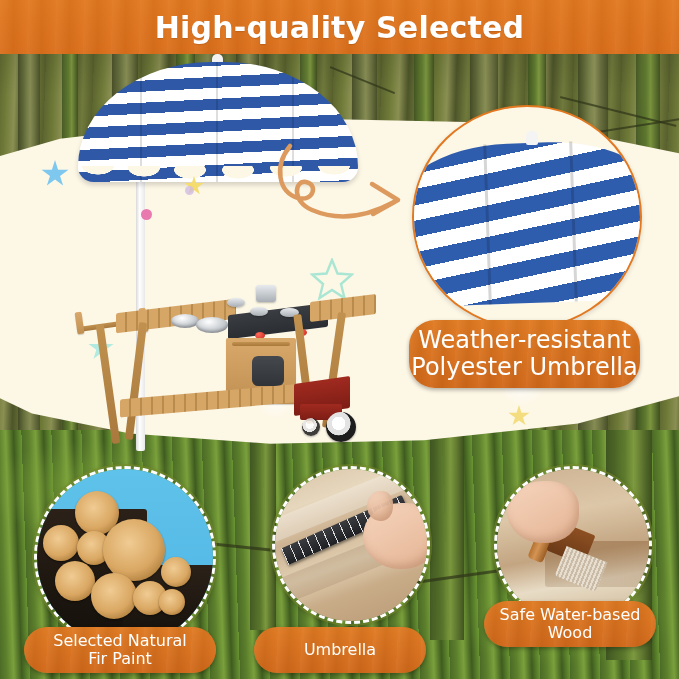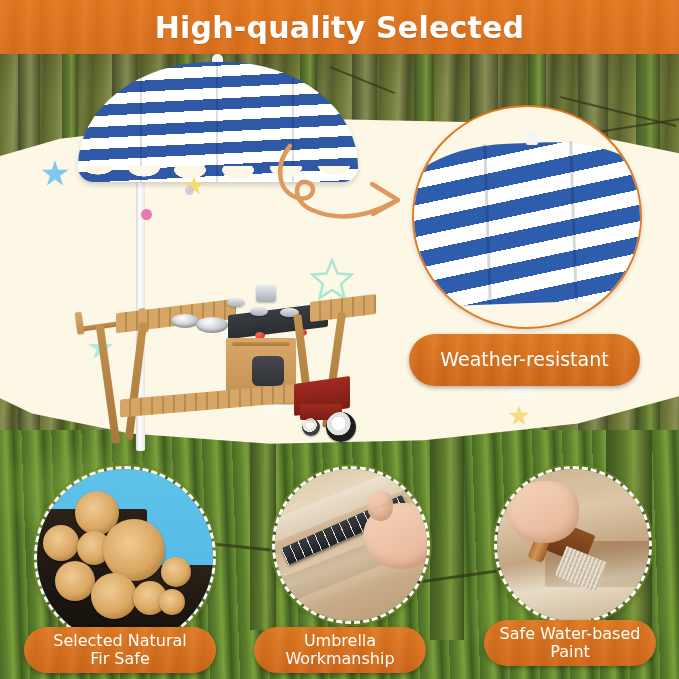--- a/index.html
+++ b/index.html
@@ -130,25 +130,25 @@
       repeating-linear-gradient(93deg,rgba(255,255,255,.05) 0px,rgba(0,0,0,.05) 12px,rgba(255,255,255,.02) 24px),
       linear-gradient(180deg,#e07a22 0%,#d2691a 100%);
     border-radius:26px;
     color:#fff;
     display:flex;align-items:center;justify-content:center;
     text-align:center;line-height:1.12;
     box-shadow:0 2px 4px rgba(0,0,0,.3);
     font-family:"DejaVu Sans", sans-serif;
   }
   .pill span{display:block;}
-  .pill-umbrella{left:409px;top:334px;width:231px;height:52px;font-size:19px;}
+  .pill-umbrella{left:409px;top:320px;width:231px;height:68px;font-size:24px;}
   .pill-bottom{height:46px;font-size:16px;}
   .pill-wood{left:24px;top:627px;width:192px;}
   .pill-work{left:254px;top:627px;width:172px;}
-  .pill-paint{left:484px;top:620px;width:172px;align-items:center;}
+  .pill-paint{left:484px;top:601px;width:172px;align-items:center;}
 
   
   .circle{
     position:absolute;border-radius:50%;overflow:hidden;
     border:3px dashed #ffffff;
     box-shadow:0 0 0 2px rgba(120,140,40,.55), 0 2px 6px rgba(0,0,0,.3);
   }
   .c-logs{left:34px;top:466px;width:176px;height:176px;}
   .c-work{left:272px;top:466px;width:152px;height:152px;}
   .c-paint{left:494px;top:466px;width:152px;height:152px;}
@@ -282,20 +282,21 @@
     <div class="detail-fabric">
       <div class="detail-fold" style="left:96px;"></div>
       <div class="detail-fold" style="left:182px;"></div>
     </div>
     <div class="detail-finial"></div>
   </div>
 
   <div class="pill pill-umbrella">
     <div>
       <span>Weather-resistant</span>
+      <span>Polyester Umbrella</span>
     </div>
   </div>
 
   <div class="circle c-logs">
     <div class="sky"></div>
     <div class="logbody" style="left:-10px;top:40px;width:120px;height:130px;"></div>
     <div class="logbody" style="left:86px;top:96px;width:110px;height:80px;"></div>
     <div class="log" style="left:38px;top:22px;width:44px;height:44px;"></div>
     <div class="log" style="left:6px;top:56px;width:36px;height:36px;"></div>
     <div class="log" style="left:40px;top:62px;width:34px;height:34px;"></div>
@@ -323,29 +324,28 @@
     <div class="wet" style="left:48px;top:72px;width:110px;height:46px;"></div>
     <div class="brush-handle" style="left:44px;top:18px;width:16px;height:76px;transform:rotate(22deg);"></div>
     <div class="brush-ferrule" style="left:54px;top:58px;width:40px;height:32px;transform:rotate(22deg);"></div>
     <div class="bristles" style="left:62px;top:84px;width:44px;height:32px;transform:rotate(22deg);"></div>
     <div class="hand" style="left:10px;top:12px;width:72px;height:62px;"></div>
   </div>
 
   <div class="pill pill-bottom pill-wood">
     <div>
       <span>Selected Natural</span>
-      <span>Fir Safe</span>
+      <span>Fir Paint</span>
     </div>
   </div>
   <div class="pill pill-bottom pill-work">
     <div>
       <span>Umbrella</span>
-      <span>Workmanship</span>
     </div>
   </div>
   <div class="pill pill-bottom pill-paint">
     <div>
       <span>Safe Water-based</span>
-      <span>Paint</span>
+      <span>Wood</span>
     </div>
   </div>
 
 </div>
 
 </body></html>

